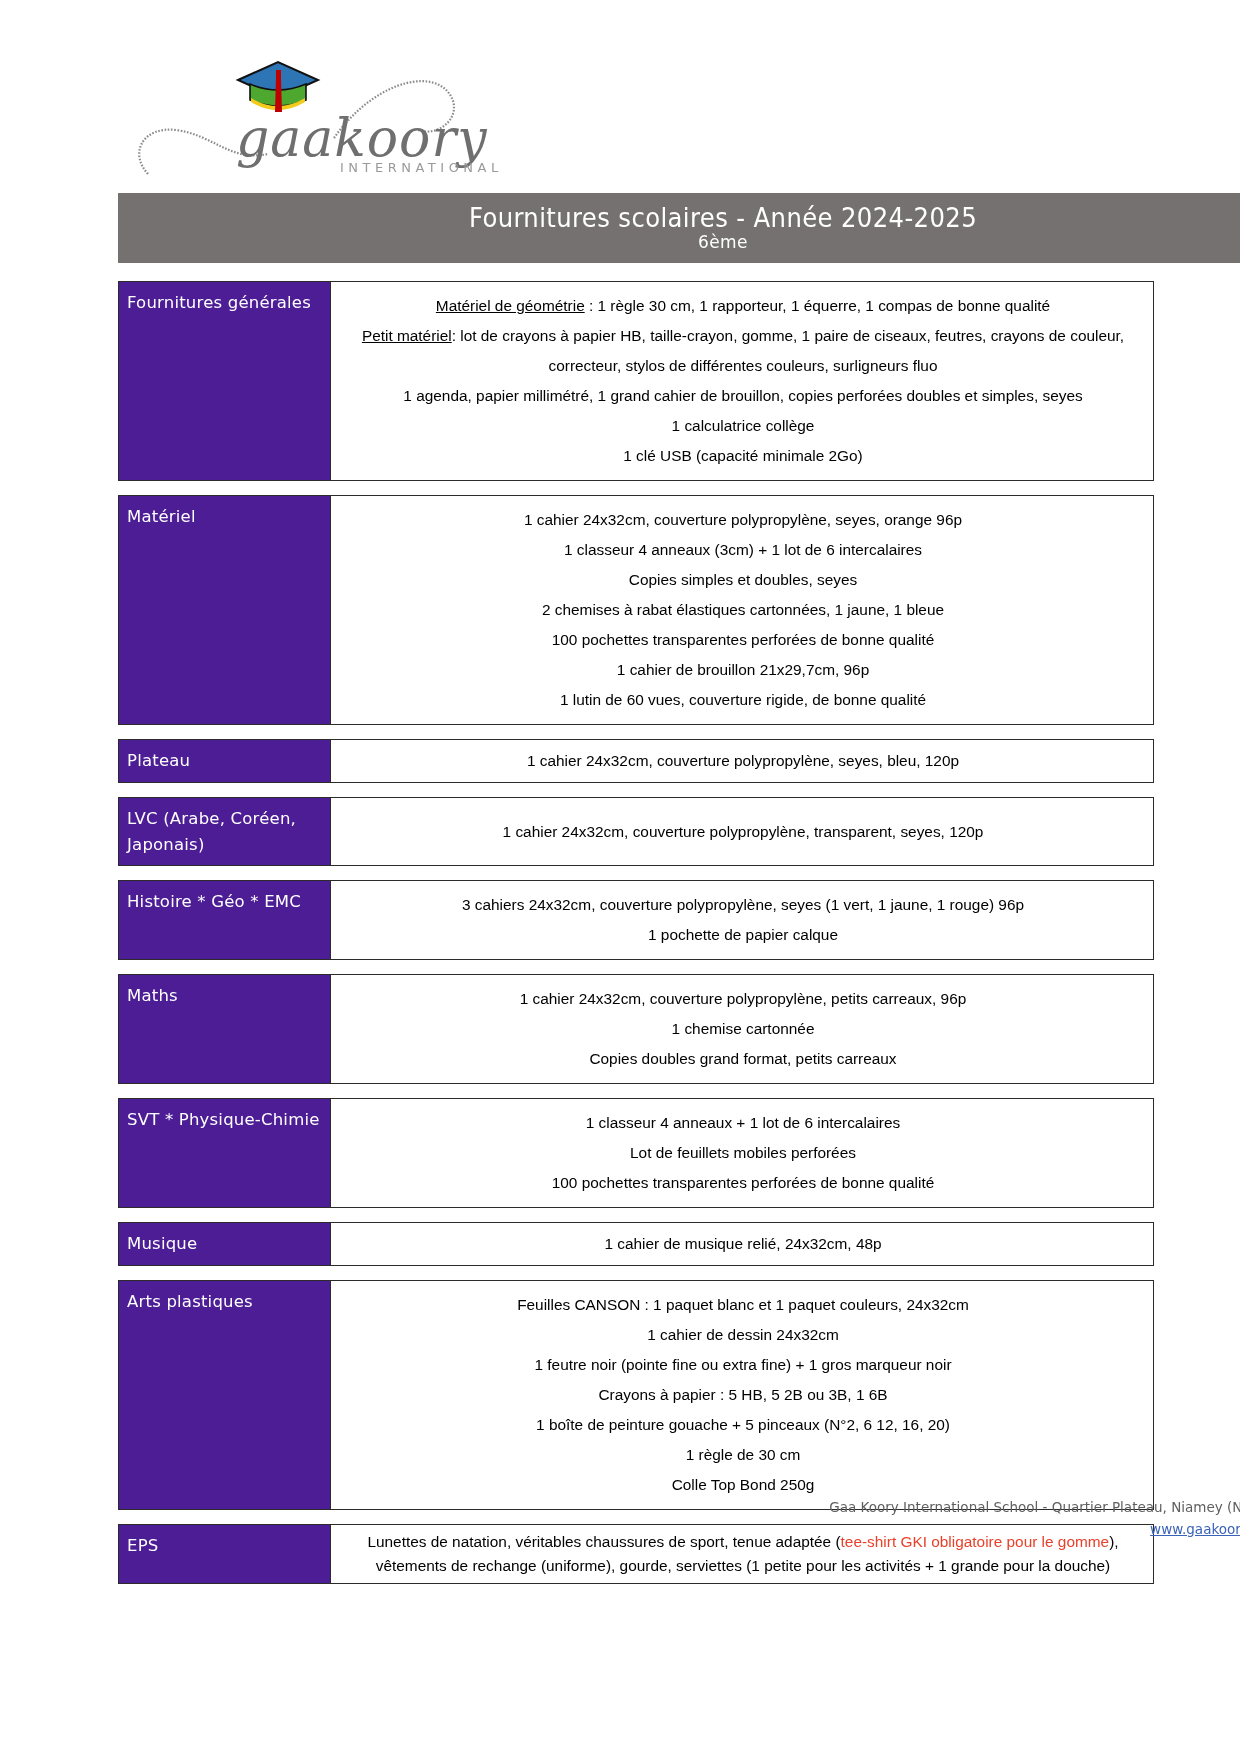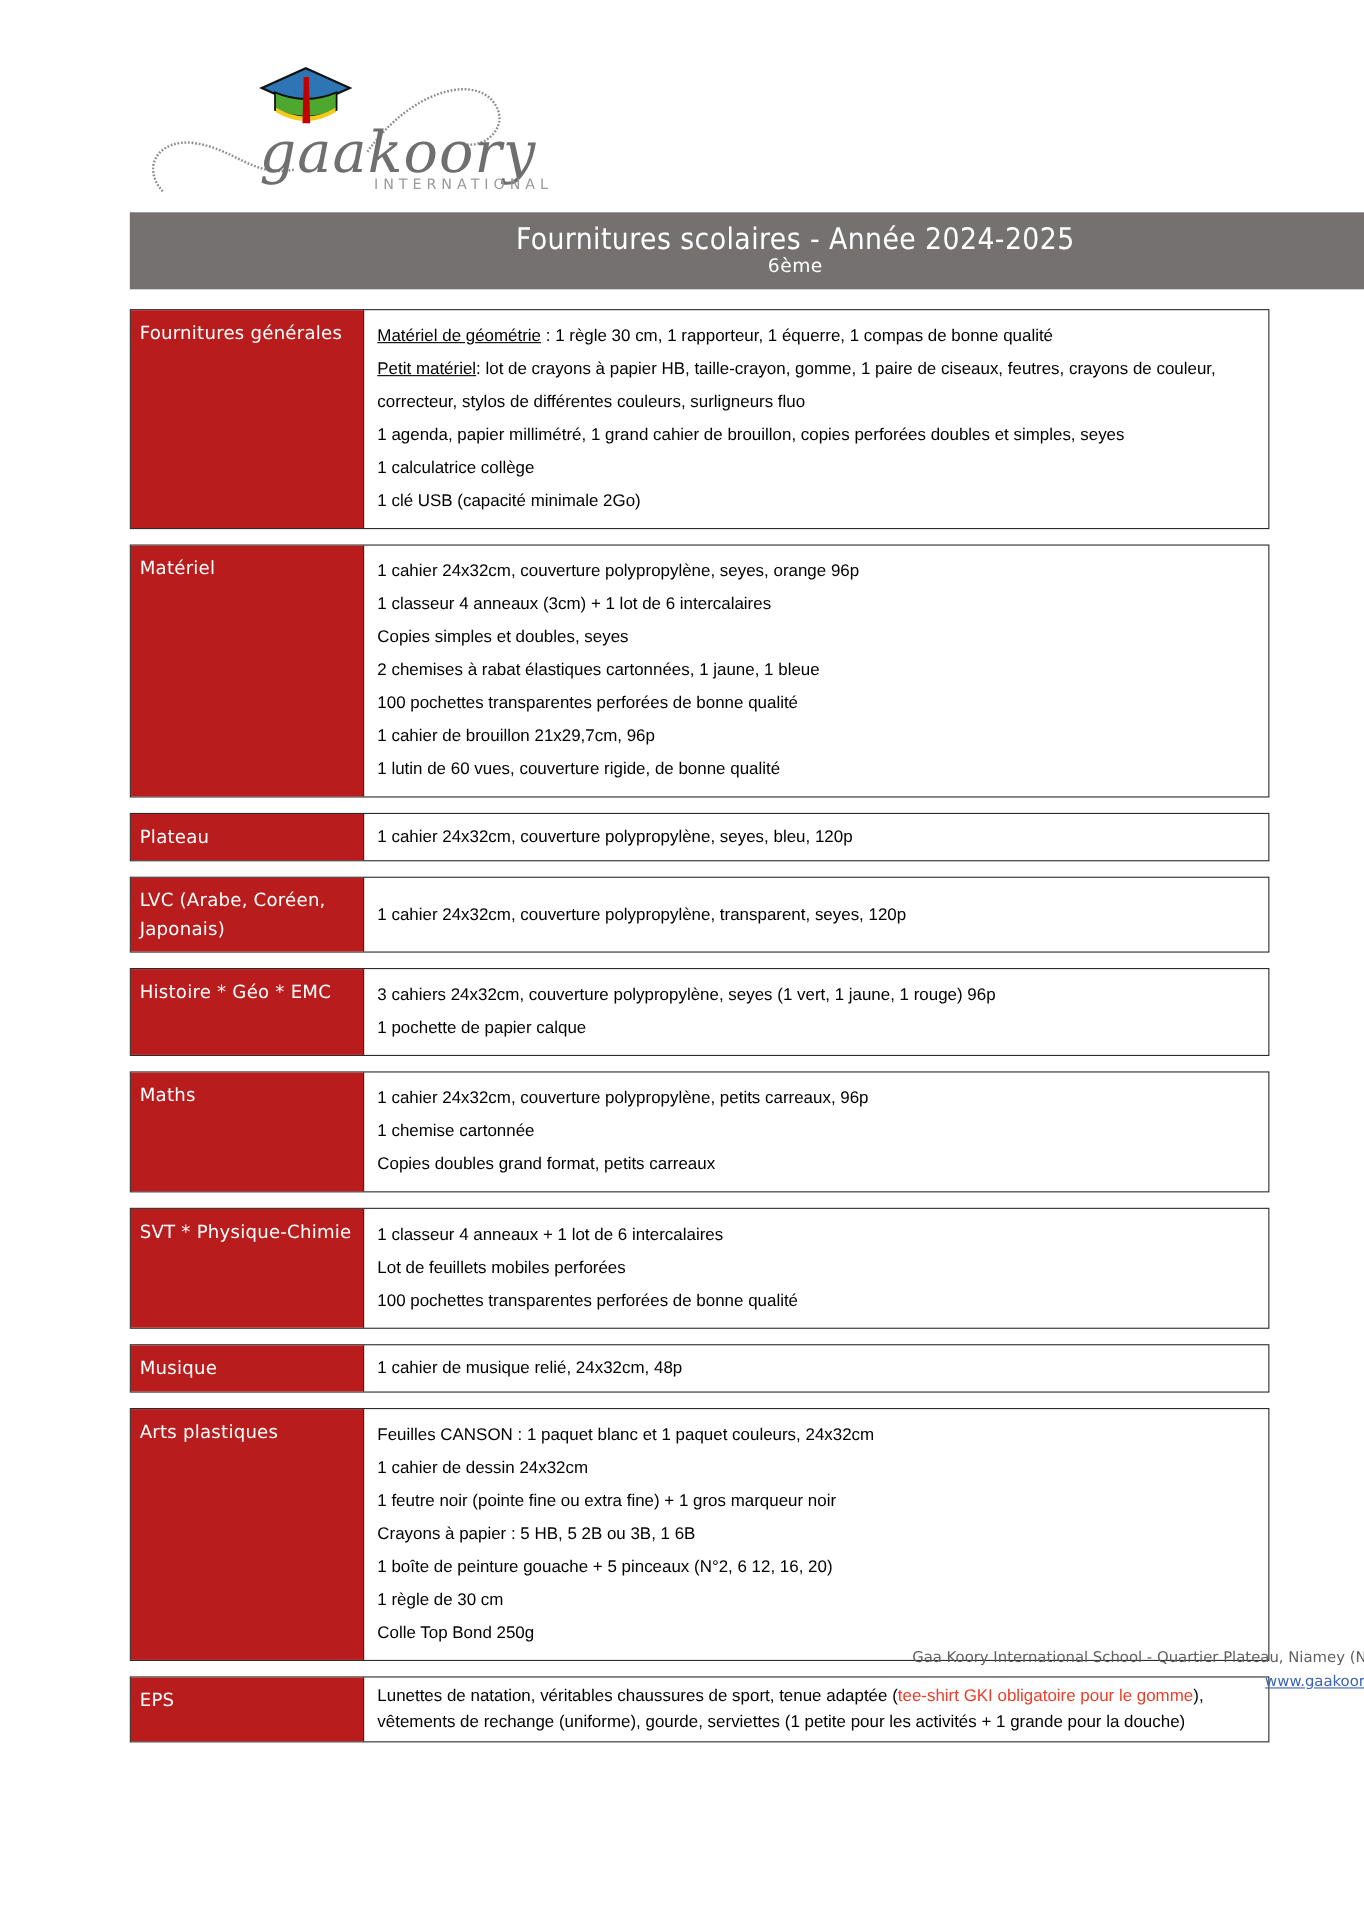--- a/index.html
+++ b/index.html
@@ -74,21 +74,21 @@
   .row {
     display: flex;
     border: 1.6px solid #2b2b2b;
     margin-bottom: 14px;
     background: #ffffff;
   }
 
   .row-label {
     width: 212px;
     min-width: 212px;
-    background: #b91c1c;
+    background: #4c1d95;
     color: #ffffff;
     font-size: 16.5px;
     line-height: 1.55;
     padding: 8px 7px 8px 8px;
     font-family: "DejaVu Sans", sans-serif;
     letter-spacing: 0.2px;
     border-right: 1.6px solid #2b2b2b;
   }
 
   .row-body {
@@ -100,20 +100,21 @@
 
   .row-body.center-v {
     display: flex;
     flex-direction: column;
     justify-content: center;
   }
 
   .item {
     line-height: 1.95;
     white-space: normal;
+    text-align: center;
   }
   .item .u { text-decoration: underline; }
   .item .red { color: #E8402A; }
 
   .row.tight .row-body { padding-top: 5px; padding-bottom: 5px; }
   .row.tight .item { line-height: 1.55; }
 
   
   .footer {
     position: absolute;

